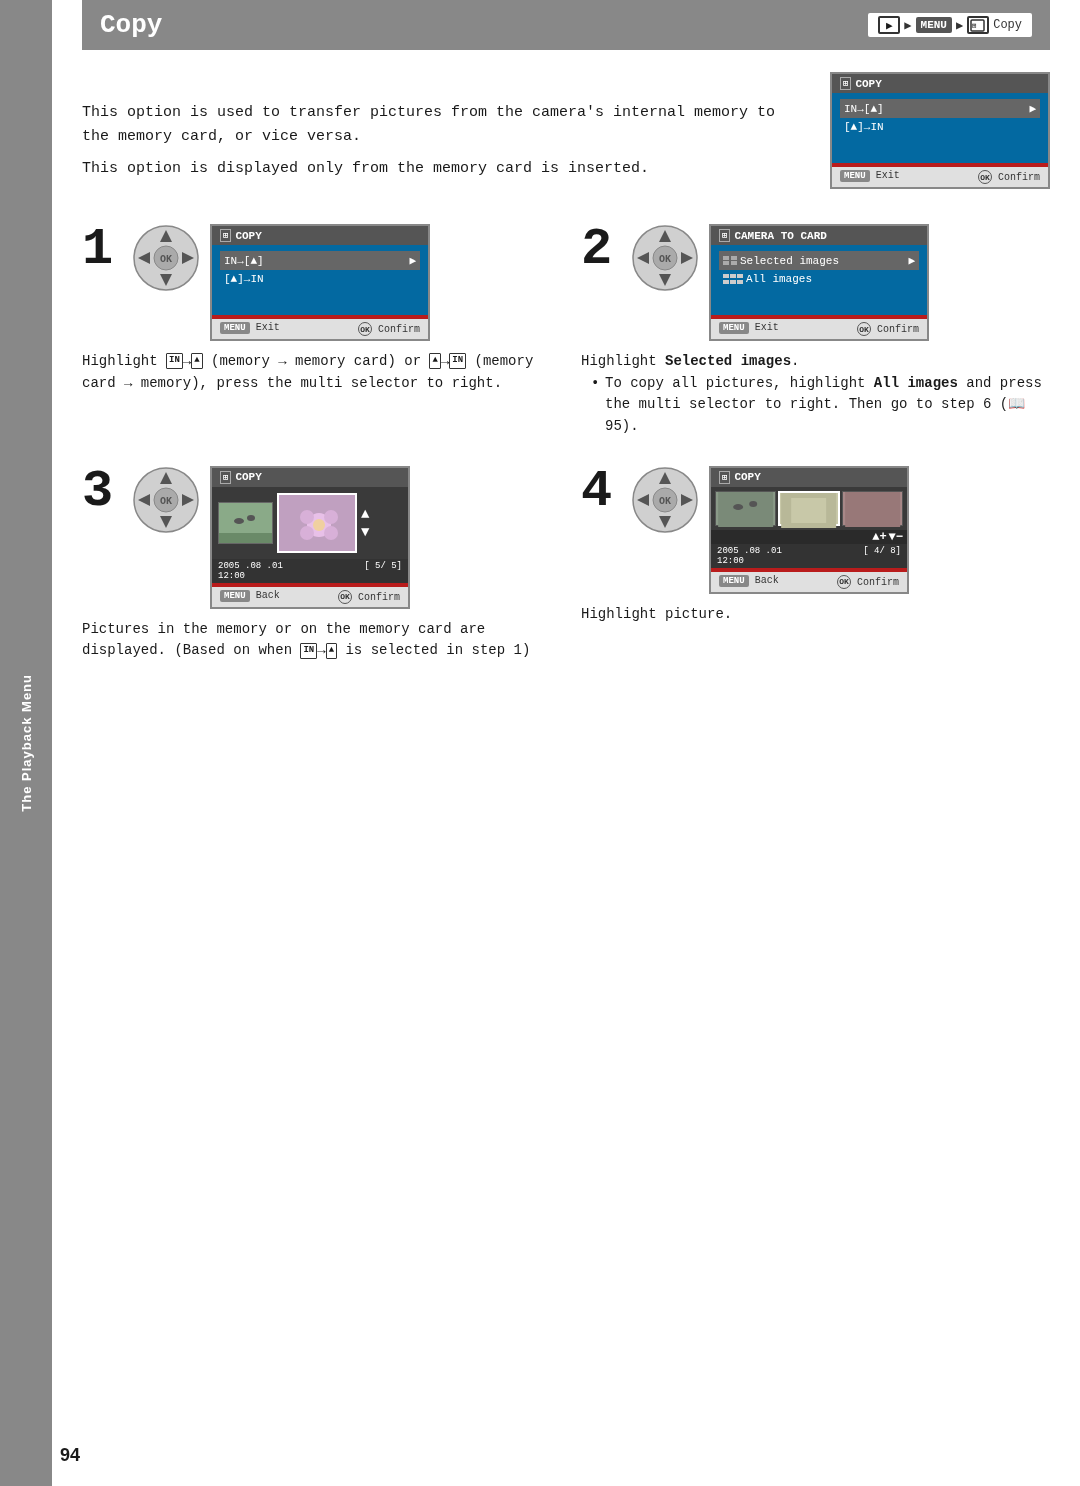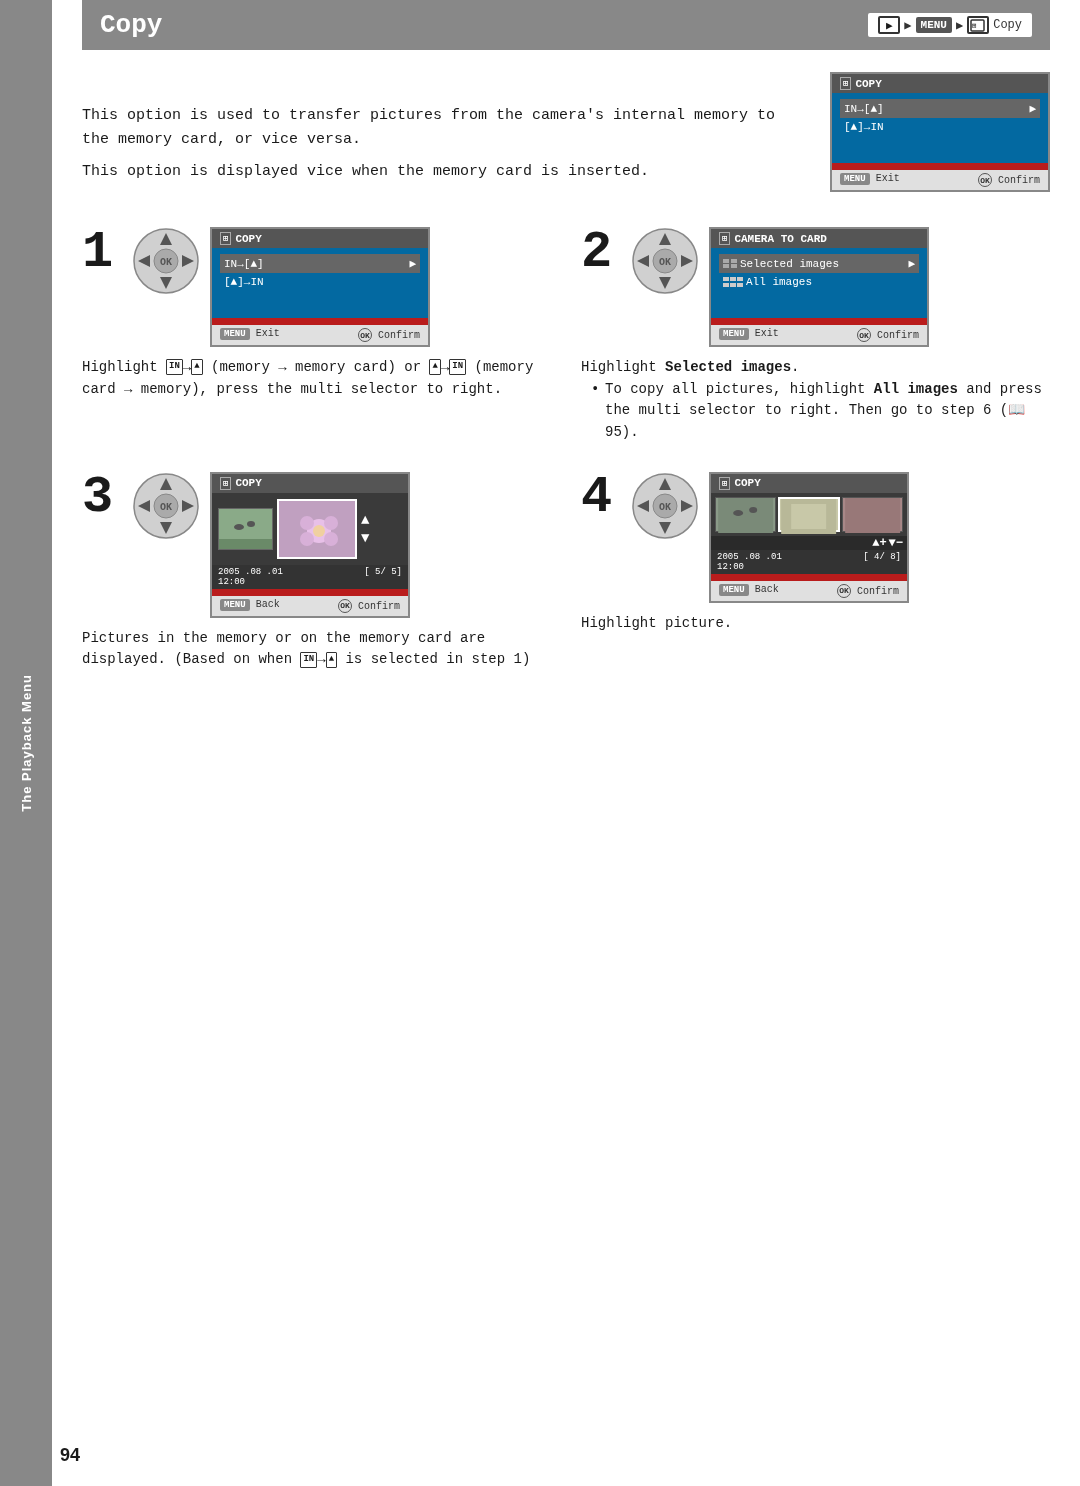--- a/index.html
+++ b/index.html
@@ -152,21 +152,21 @@
     .camera-screen-item.selected {
       background: #666;
     }
     .camera-screen-footer {
       background: #e0e0e0;
       padding: 3px 8px;
       display: flex;
       justify-content: space-between;
       font-size: 10px;
       color: #333;
-      border-top: 7px solid #b91c1c;
+      border-top: 4px solid #b91c1c;
     }
     .btn-small {
       background: #888;
       color: #fff;
       font-size: 9px;
       font-weight: bold;
       padding: 1px 4px;
       border-radius: 2px;
     }
     .ok-circle {
@@ -291,21 +291,21 @@
           <text x="2" y="9" font-size="7" fill="#333" font-weight="bold">⊞</text>
         </svg>
       </div>
       <span class="breadcrumb-text">Copy</span>
     </div>
   </div>
 
   <div class="intro-section">
     <div class="intro-text">
       <p>This option is used to transfer pictures from the camera's internal memory to the memory card, or vice versa.</p>
-      <p>This option is displayed vice when the memory card is inserted.</p>
+      <p>This option is displayed only from the memory card is inserted.</p>
     </div>
 
     <div class="camera-screen">
       <div class="camera-screen-title">
         <span style="border:1.5px solid #aaa;padding:0 2px;font-size:9px;">⊞</span>
         <span>COPY</span>
       </div>
       <div class="camera-screen-body">
         <div class="camera-screen-item selected">
           <span>IN→[▲]</span>

